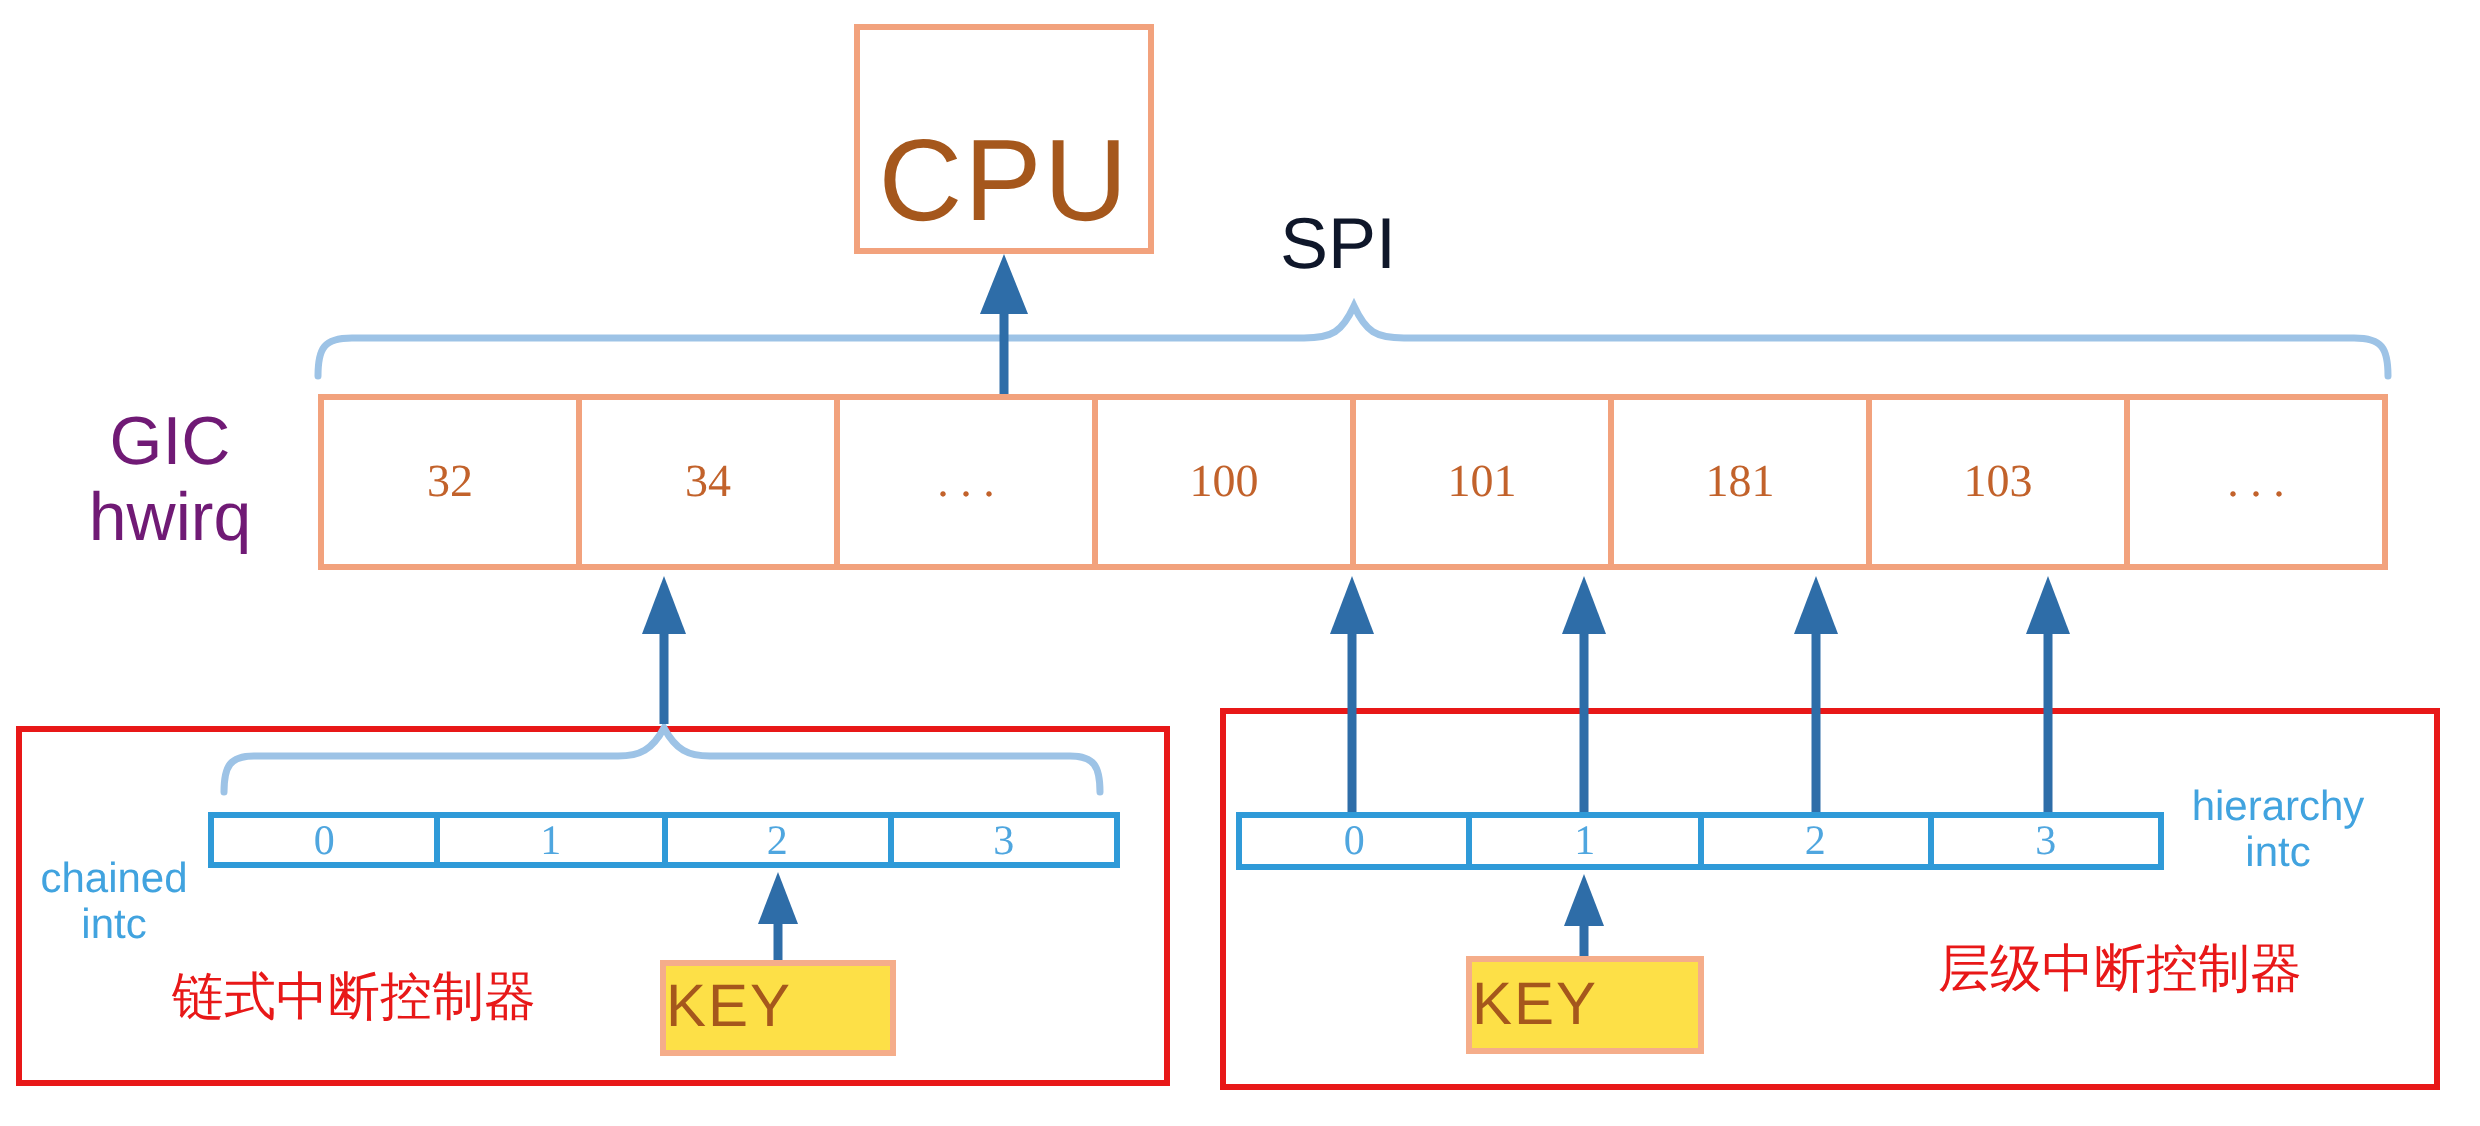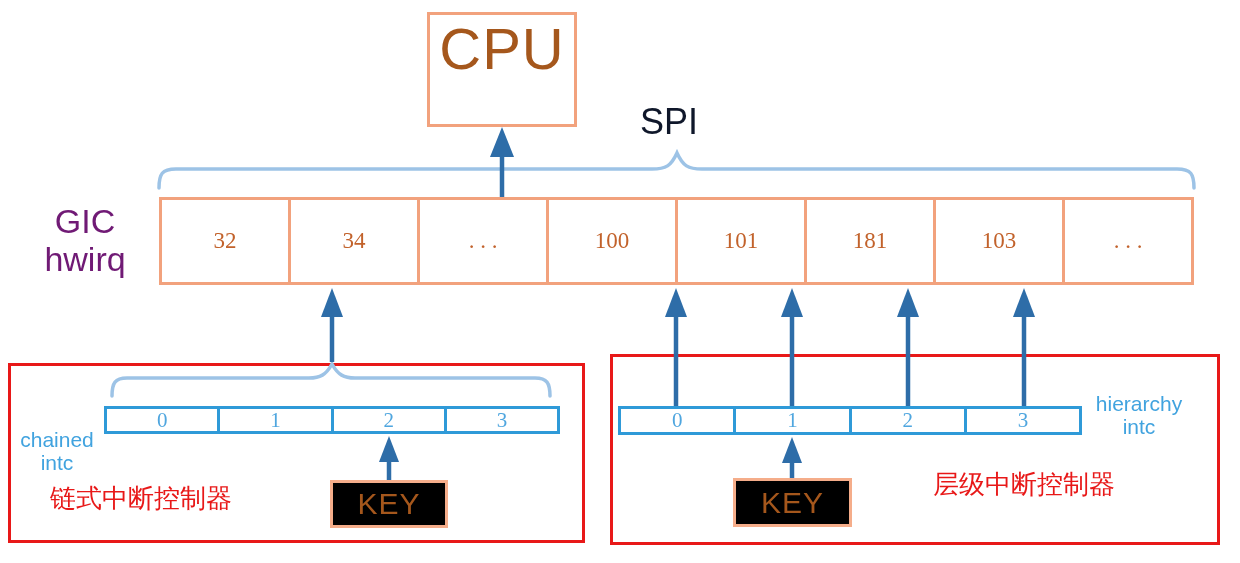--- a/index.html
+++ b/index.html
@@ -6,21 +6,21 @@
   .canvas{
     position:relative;width:1240px;height:563px;background:#ffffff;
     font-family:"Liberation Sans",sans-serif;overflow:hidden;
   }
   .abs{position:absolute;}
 
   
   .cpu-box{
     left:427px;top:12px;width:150px;height:115px;
     border:3px solid #F2A27D;background:#fff;
-    display:flex;align-items:flex-start;justify-content:center;
+    display:flex;align-items:flex-end;justify-content:center;
     box-sizing:border-box;
   }
   .cpu-text{font-size:58px;color:#A5571C;letter-spacing:1px;}
 
   
   .spi-label{left:640px;top:101px;font-size:36px;color:#0f172a;}
   .gic-label{
     left:22px;top:202px;width:126px;text-align:center;
     font-size:34px;line-height:38px;color:#701a75;white-space:pre-line;
   }
@@ -57,29 +57,29 @@
   .intc-cell:first-child{border-left:none;}
 
   .intc-label{
     text-align:center;font-size:21px;line-height:23px;color:#41A3DF;white-space:pre-line;
   }
   .intc-label.chained{left:10px;top:428px;width:94px;}
   .intc-label.hierarchy{left:1083px;top:392px;width:112px;}
 
   
   .key-box{
-    border:3px solid #F5AD8A;background:#000000;box-sizing:border-box;
-    display:flex;align-items:center;justify-content:center;
+    border:3px solid #F5AD8A;background:#fde047;box-sizing:border-box;
+    display:flex;align-items:center;
   }
   .key-box.left{left:330px;top:480px;width:118px;height:48px;}
   .key-box.right{left:733px;top:478px;width:119px;height:49px;}
   .key-text{font-size:30px;color:#A5571C;letter-spacing:1px;}
 
   
-  .caption{font-size:26px;color:#E81818;}
+  .caption{font-size:26px;color:#E81818;margin-left:36px;}
   .caption.left{left:50px;top:481px;}
   .caption.right{left:933px;top:467px;}
 
   
   svg.overlay{left:0;top:0;pointer-events:none;}
 </style>
 </head>
 <body>
 
 <div class="canvas">

